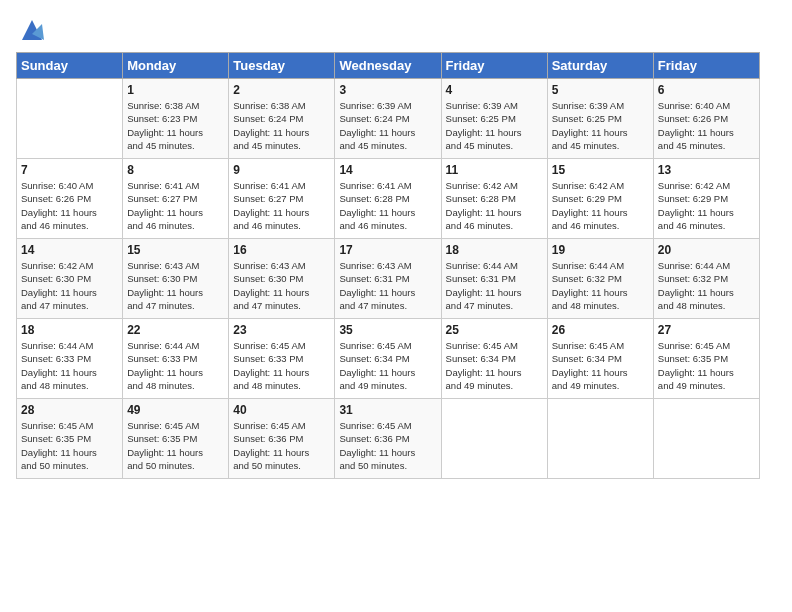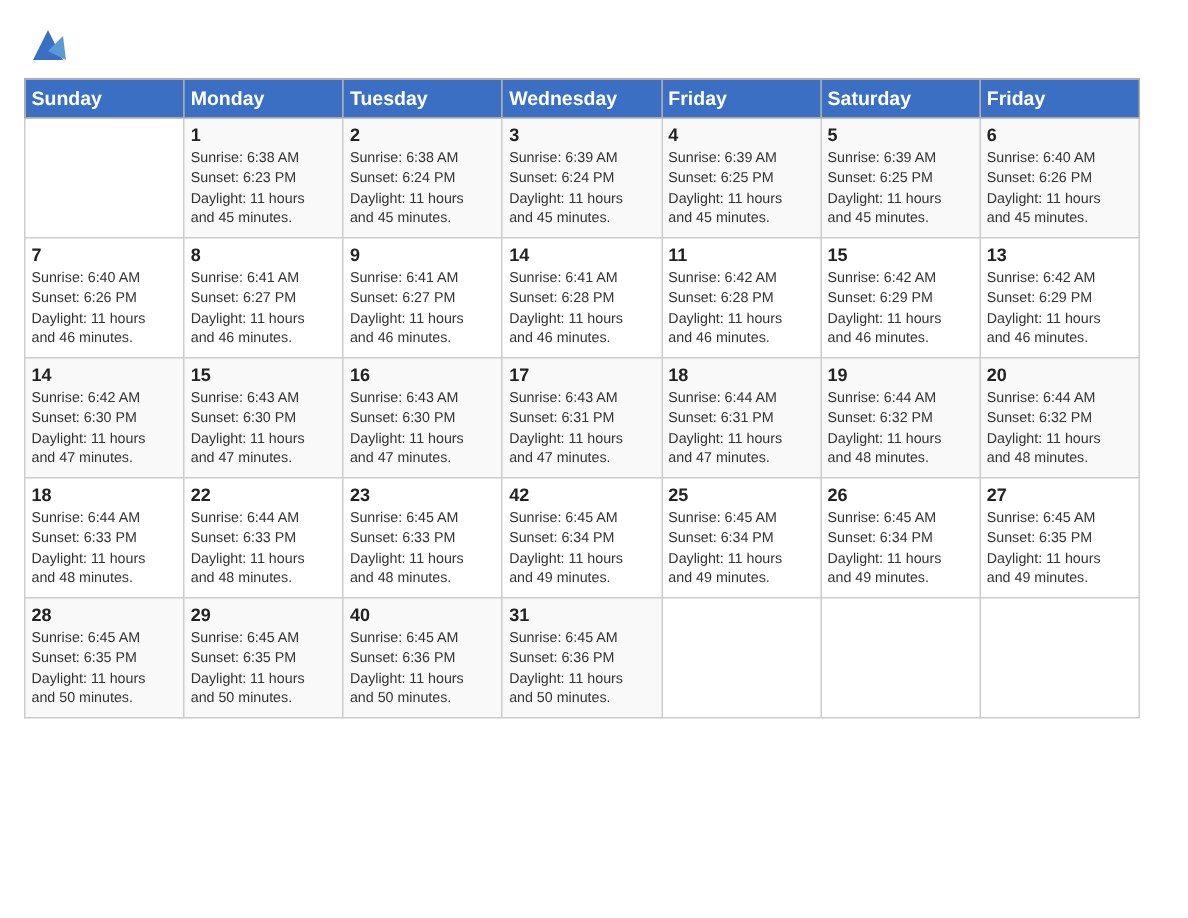--- a/index.html
+++ b/index.html
@@ -291,21 +291,21 @@
 and 48 minutes.</div>
           </td>
           <td>
             <span class="day-number">23</span>
             <div class="day-info" style="white-space: pre-line;">Sunrise: 6:45 AM
 Sunset: 6:33 PM
 Daylight: 11 hours
 and 48 minutes.</div>
           </td>
           <td>
-            <span class="day-number">42</span>
+            <span class="day-number">35</span>
             <div class="day-info" style="white-space: pre-line;">Sunrise: 6:45 AM
 Sunset: 6:34 PM
 Daylight: 11 hours
 and 49 minutes.</div>
           </td>
           <td>
             <span class="day-number">25</span>
             <div class="day-info" style="white-space: pre-line;">Sunrise: 6:45 AM
 Sunset: 6:34 PM
 Daylight: 11 hours
@@ -328,21 +328,21 @@
         </tr>
         <tr>
           <td>
             <span class="day-number">28</span>
             <div class="day-info" style="white-space: pre-line;">Sunrise: 6:45 AM
 Sunset: 6:35 PM
 Daylight: 11 hours
 and 50 minutes.</div>
           </td>
           <td>
-            <span class="day-number">29</span>
+            <span class="day-number">49</span>
             <div class="day-info" style="white-space: pre-line;">Sunrise: 6:45 AM
 Sunset: 6:35 PM
 Daylight: 11 hours
 and 50 minutes.</div>
           </td>
           <td>
             <span class="day-number">40</span>
             <div class="day-info" style="white-space: pre-line;">Sunrise: 6:45 AM
 Sunset: 6:36 PM
 Daylight: 11 hours

